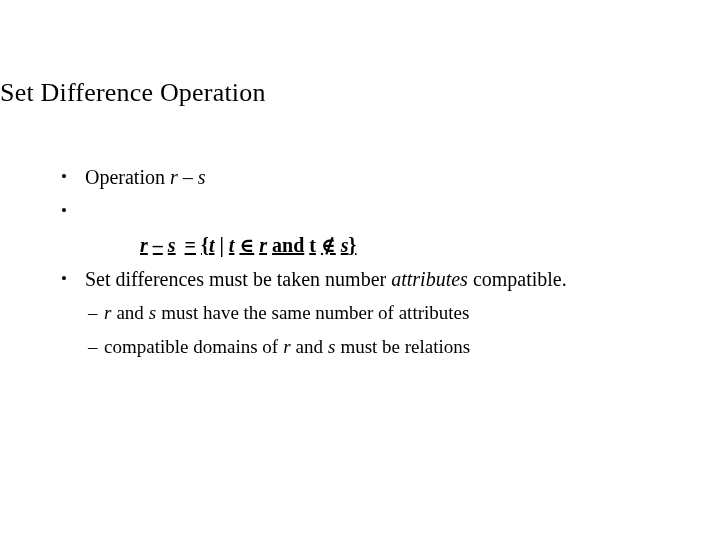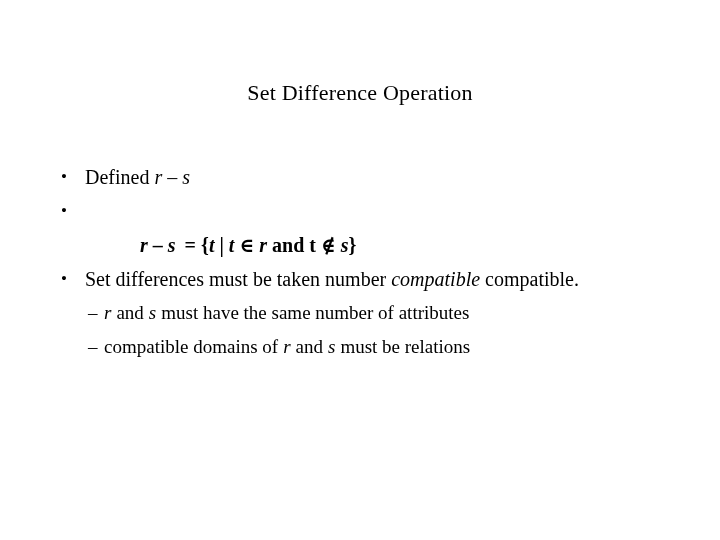--- a/index.html
+++ b/index.html
@@ -20,22 +20,22 @@
     width: 720px;
     height: 540px;
     background: #ffffff;
   }
   
   .slide-title {
     position: absolute;
     left: 0;
     top: 78px;
     width: 720px;
-    text-align: center;
-    font-size: 22px;
+    text-align: left;
+    font-size: 26px;
     line-height: 30px;
     font-weight: normal;
     letter-spacing: 0.2px;
     white-space: nowrap;
   }
   
   .body-block {
     position: absolute;
     left: 56px;
     top: 160px;
@@ -73,20 +73,21 @@
     width: 18px;
     font-size: 19px;
     line-height: 34px;
     text-align: left;
   }
   
   .formula {
     padding-left: 84px;
     font-size: 20px;
     font-weight: bold;
+    text-decoration: underline;
   }
   .formula .tok {
     font-weight: bold;
   }
   i, .it {
     font-style: italic;
   }
   .up {
     font-style: normal;
   }
@@ -106,34 +107,34 @@
 <body>
 
 <div class="slide">
 
   <div class="slide-title">Set Difference Operation</div>
 
   <div class="body-block">
 
     <div class="line lvl1">
       <span class="marker">•</span>
-      <span>Defined</span><span class="sp"></span><i>r</i><span class="sp"></span><span>–</span><span class="sp"></span><i>s</i>
+      <span>Operation</span><span class="sp"></span><i>r</i><span class="sp"></span><span>–</span><span class="sp"></span><i>s</i>
     </div>
 
     <div class="line lvl1">
       <span class="marker">•</span>
     </div>
 
     <div class="line formula">
       <i class="tok">r</i><span class="sp"></span><span class="tok">–</span><span class="sp"></span><i class="tok">s</i><span class="sp-wide"></span><span class="tok">=</span><span class="sp"></span><span class="tok">{</span><i class="tok">t</i><span class="sp"></span><span class="tok">|</span><span class="sp"></span><i class="tok">t</i><span class="sp"></span><span class="tok">∈</span><span class="sp"></span><i class="tok">r</i><span class="sp"></span><span class="tok bold up">and</span><span class="sp"></span><span class="tok up">t</span><span class="sp"></span><span class="tok">∉</span><span class="sp"></span><i class="tok">s</i><span class="tok">}</span>
     </div>
 
     <div class="line lvl1">
       <span class="marker">•</span>
-      <span>Set differences must be taken number</span><span class="sp"></span><i>compatible</i><span class="sp"></span><span>compatible.</span>
+      <span>Set differences must be taken number</span><span class="sp"></span><i>attributes</i><span class="sp"></span><span>compatible.</span>
     </div>
 
     <div class="line lvl2">
       <span class="marker">–</span>
       <i>r</i><span class="sp"></span><span>and</span><span class="sp"></span><i>s</i><span class="sp"></span><span>must have the same number of attributes</span>
     </div>
 
     <div class="line lvl2">
       <span class="marker">–</span>
       <span>compatible domains of</span><span class="sp"></span><i>r</i><span class="sp"></span><span>and</span><span class="sp"></span><i>s</i><span class="sp"></span><span>must be relations</span>

